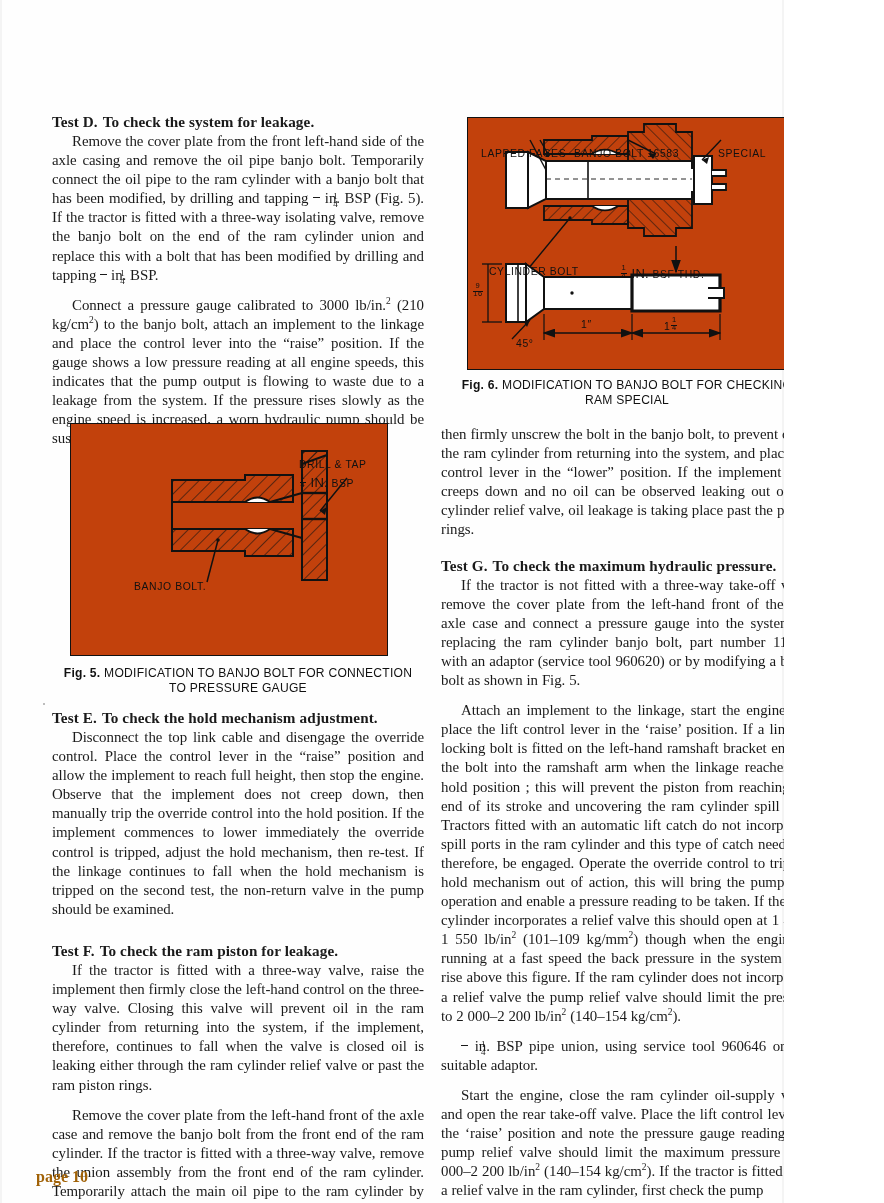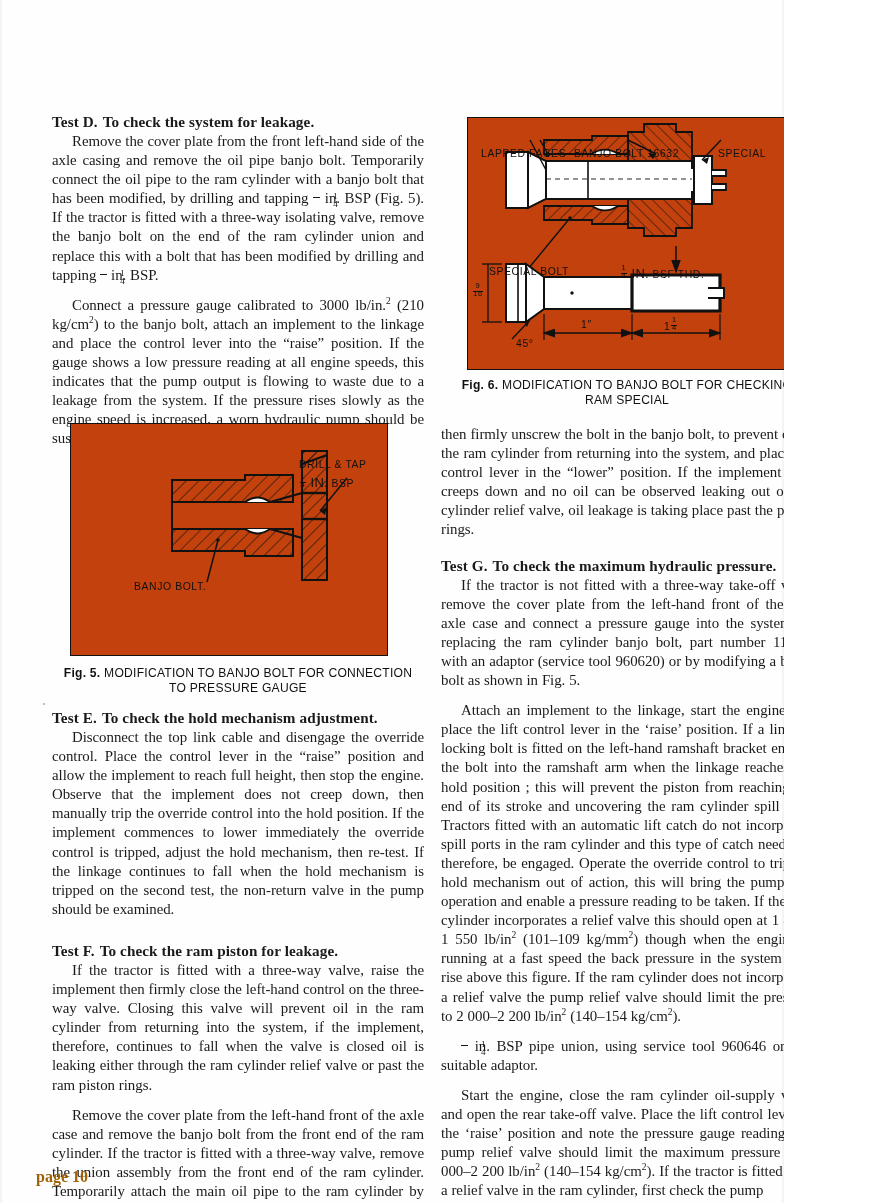--- a/index.html
+++ b/index.html
@@ -318,24 +318,24 @@
 
       <line x1="76" y1="196" x2="76" y2="222" stroke="#111" stroke-width="1.2"></line>
       <line x1="164" y1="196" x2="164" y2="222" stroke="#111" stroke-width="1.2"></line>
       <line x1="76" y1="215" x2="164" y2="215" stroke="#111" stroke-width="1.4" marker-start="url(#arrB)" marker-end="url(#arrA)"></line>
 
       <line x1="252" y1="196" x2="252" y2="222" stroke="#111" stroke-width="1.2"></line>
       <line x1="164" y1="215" x2="252" y2="215" stroke="#111" stroke-width="1.4" marker-start="url(#arrB)" marker-end="url(#arrA)"></line>
     </svg>
 
     <span class="dwg-label" style="left:13px; top:30px;">LAPPED FACES</span>
-    <span class="dwg-label" style="left:106px; top:30px;">BANJO BOLT 16632</span>
+    <span class="dwg-label" style="left:106px; top:30px;">BANJO BOLT 16583</span>
     <span class="dwg-label" style="left:250px; top:30px;">SPECIAL</span>
 
-    <span class="dwg-label" style="left:21px; top:148px;">SPECIAL BOLT</span>
+    <span class="dwg-label" style="left:21px; top:148px;">CYLINDER BOLT</span>
 
     <span class="dwg-label" style="left:152px; top:148px;"><span class="dwg-frac"><i class="n">1</i><i class="d">4</i></span> <span class="dwg-label sm" style="position:relative;">IN.</span> <span>BSF THD.</span></span>
 
     <span class="dwg-label" style="left:4px; top:167px;"><span class="dwg-frac" style="width:12px;"><i class="n" style="width:12px;">9</i><i class="d" style="width:12px;">16</i></span></span>
 
     <span class="dwg-label" style="left:48px; top:220px;">45°</span>
     <span class="dwg-label" style="left:113px; top:201px;">1″</span>
     <span class="dwg-label" style="left:196px; top:201px;"><span>1</span><span class="dwg-frac"><i class="n">1</i><i class="d">4</i></span></span>
   </div>
 

